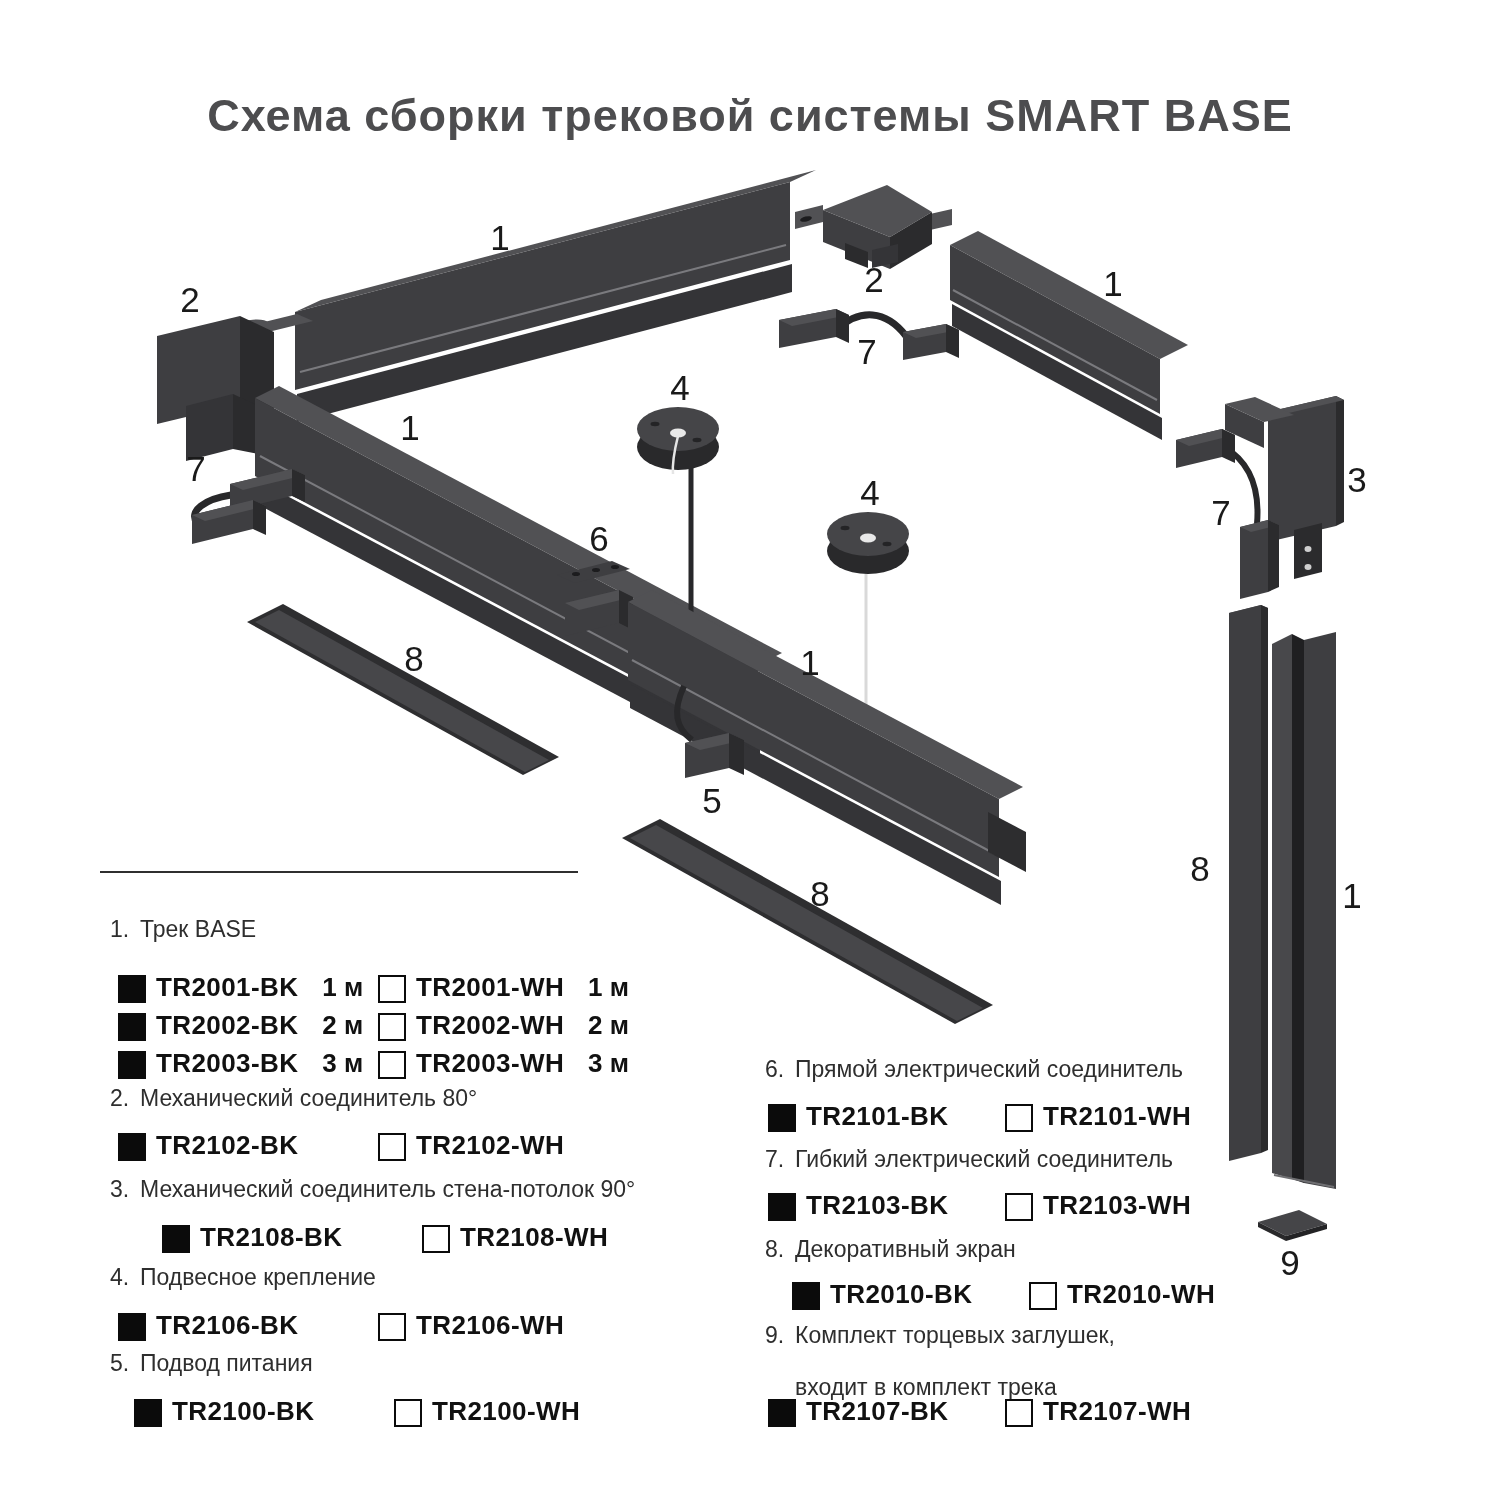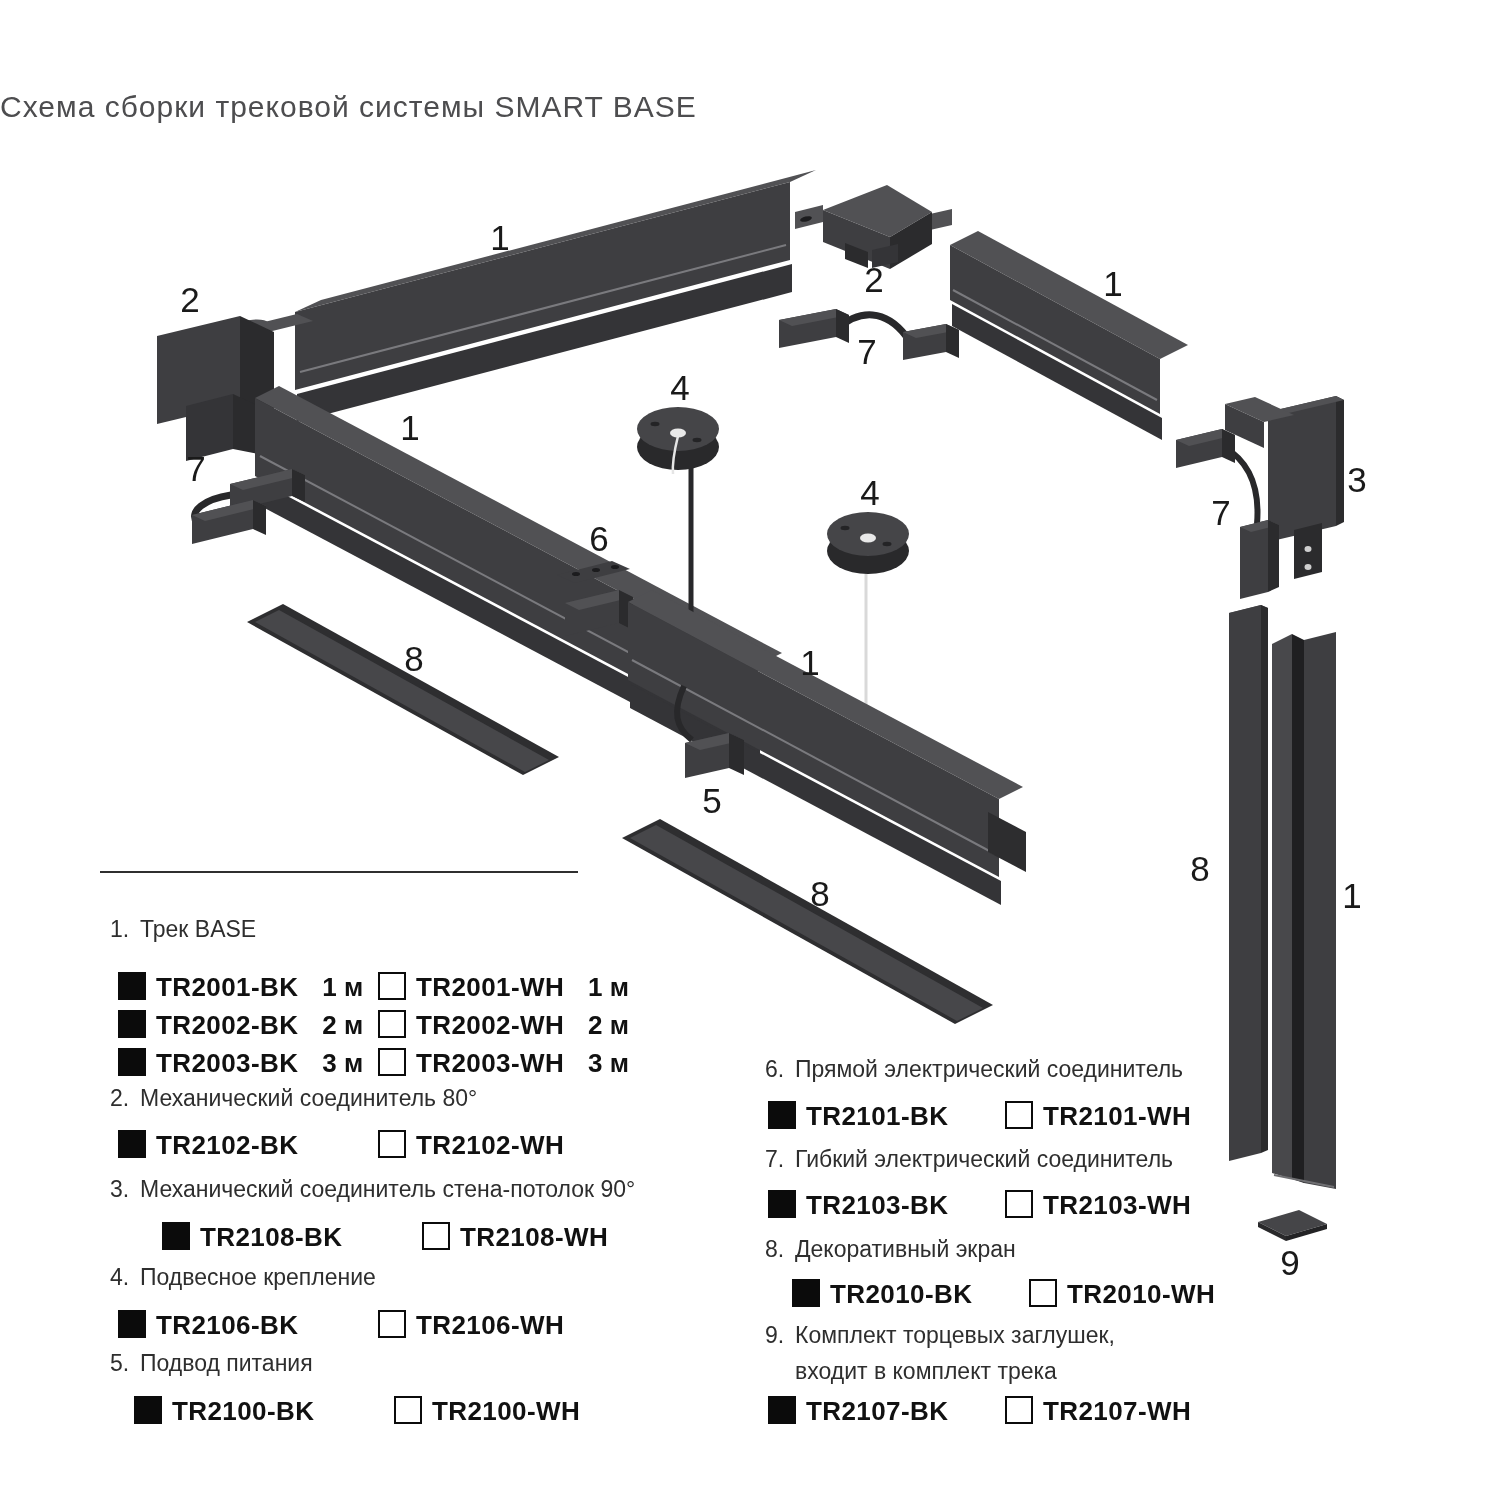--- a/index.html
+++ b/index.html
@@ -1,32 +1,32 @@
 <!DOCTYPE html>
 <html><head>
 <meta charset="utf-8">
 <style>
   html,body{margin:0;padding:0;}
   body{
     width:1500px;height:1500px;position:relative;background:#ffffff;
     font-family:"Liberation Sans", sans-serif;overflow:hidden;
   }
   .title{
-    position:absolute;left:0;right:0;top:90px;text-align:left;
-    font-size:30px;color:#4d4d4f;font-weight:400;letter-spacing:1px;
+    position:absolute;left:0;right:0;top:90px;text-align:center;
+    font-size:45px;color:#4d4d4f;font-weight:700;letter-spacing:1px;
   }
   svg.diagram{position:absolute;left:0;top:0;}
   .sep{position:absolute;left:100px;top:871px;width:478px;height:2px;background:#2f2f2f;}
   .sec{position:absolute;}
   .hdr{display:flex;font-size:23px;color:#2e2e2e;white-space:nowrap;}
   .hdr .hnum{width:30px;}
-  .hdr2{margin-top:9px;margin-left:30px;font-size:23px;color:#2e2e2e;white-space:nowrap;}
+  .hdr2{margin-top:25px;margin-left:30px;font-size:23px;color:#2e2e2e;white-space:nowrap;}
   .rows{position:absolute;}
   .lrow{display:flex;align-items:center;height:38px;white-space:nowrap;}
-  .pair{display:flex;align-items:flex-start;}
+  .pair{display:flex;align-items:flex-end;}
   .pairL260{width:260px;}
   .pairL237{width:237px;}
   .sw{width:28px;height:28px;flex:0 0 28px;box-sizing:border-box;}
   .sw.bk{background:#0b0b0b;}
   .sw.wh{background:#ffffff;border:2.5px solid #0b0b0b;}
   .code{font-weight:bold;font-size:26px;color:#111111;margin-left:10px;letter-spacing:0.4px;}
   .len{font-weight:bold;font-size:26px;color:#111111;margin-left:24px;}
   .dlabel{font-size:35px;fill:#1a1a1a;}
 </style>
 </head>

